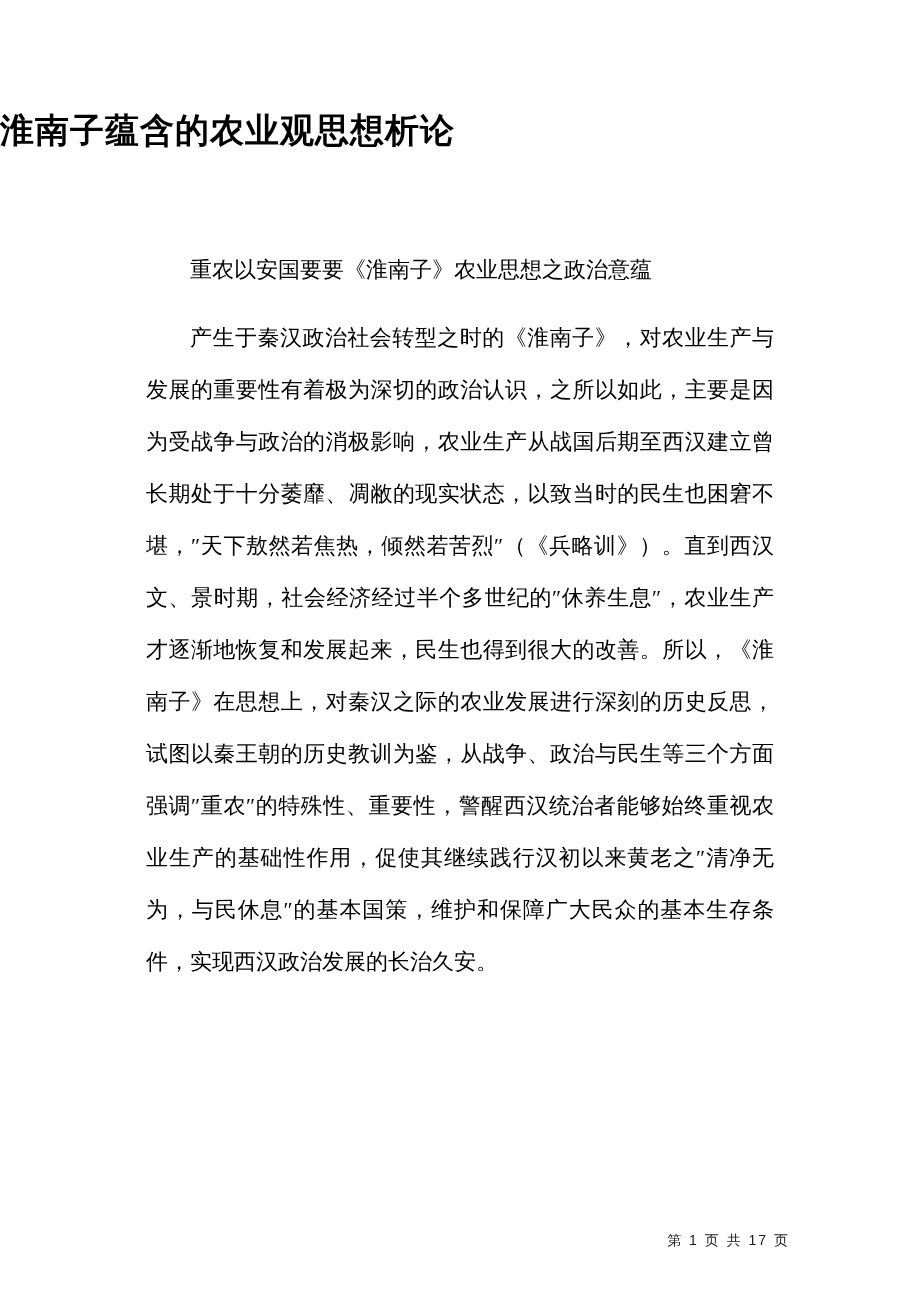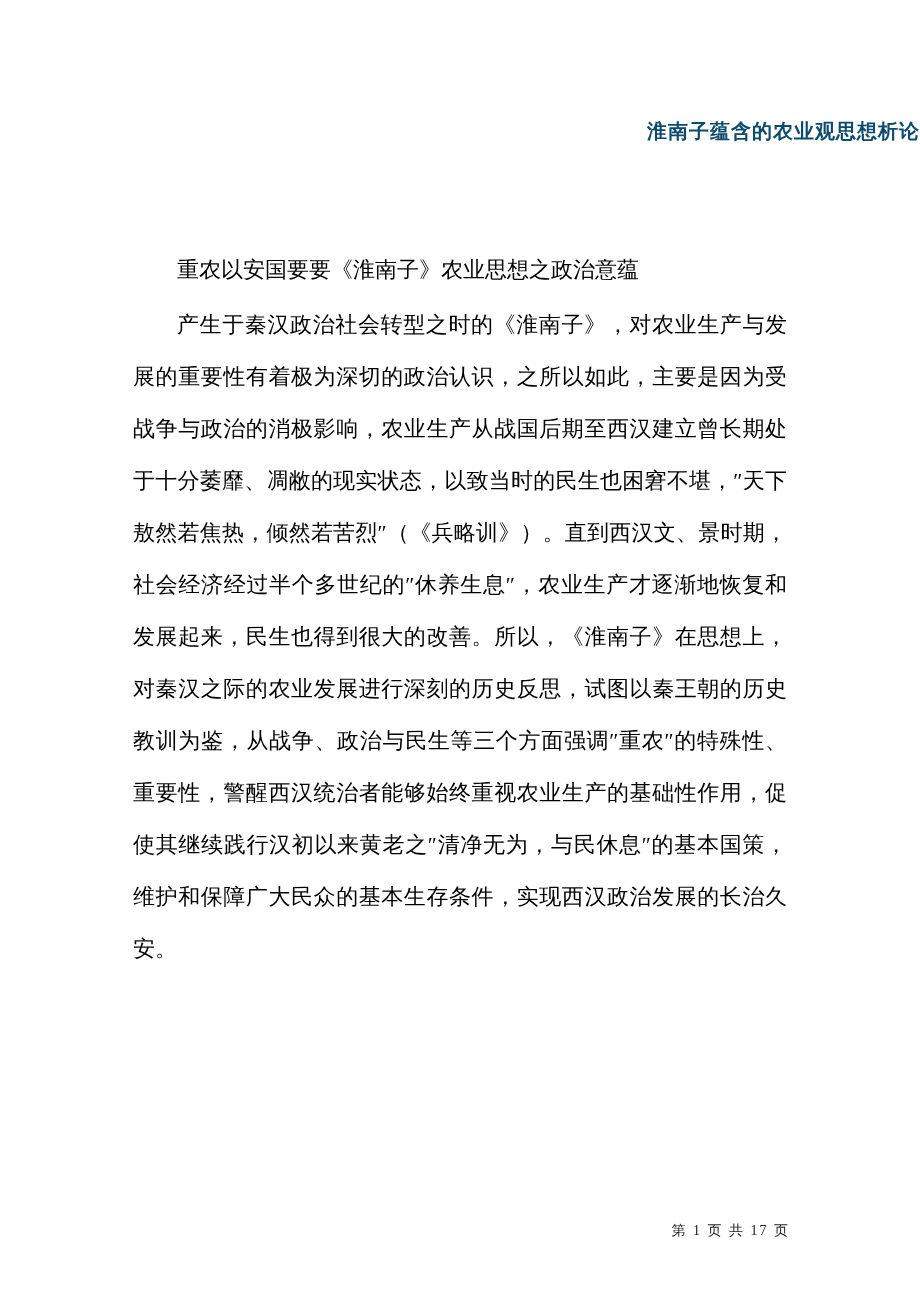--- a/index.html
+++ b/index.html
@@ -13,49 +13,49 @@
     height: 1302px;
     margin: 0 auto;
     background: #ffffff;
     overflow: hidden;
     font-family: "Liberation Serif", "DejaVu Serif", serif;
     color: #000000;
   }
   .doc-title {
     margin: 0;
     padding-top: 112px;
-    text-align: right;
-    font-size: 20px;
+    text-align: left;
+    font-size: 34px;
     line-height: 38px;
     font-weight: bold;
-    color: #0c4a6e;
+    color: #000000;
     letter-spacing: 1px;
   }
   .doc-body {
     margin-top: 94px;
     padding: 0 130px;
   }
   .doc-body p {
-    margin: 3px;
+    margin: 16px;
     font-size: 22px;
     line-height: 52px;
     text-align: justify;
     text-justify: inter-ideograph;
     text-indent: 2em;
     color: #000000;
   }
   .doc-footer {
     position: absolute;
     right: 130px;
-    bottom: 62px;
+    bottom: 53px;
     font-size: 14px;
     line-height: 18px;
     color: #1a1a1a;
     letter-spacing: 2px;
-    font-family: Liberation Serif, serif;
+    font-family: Liberation Sans, sans-serif;
   }
 </style>
 </head>
 <body>
 
 <div class="doc-page">
 
   <h1 class="doc-title">淮南子蕴含的农业观思想析论</h1>
 
   <div class="doc-body">

